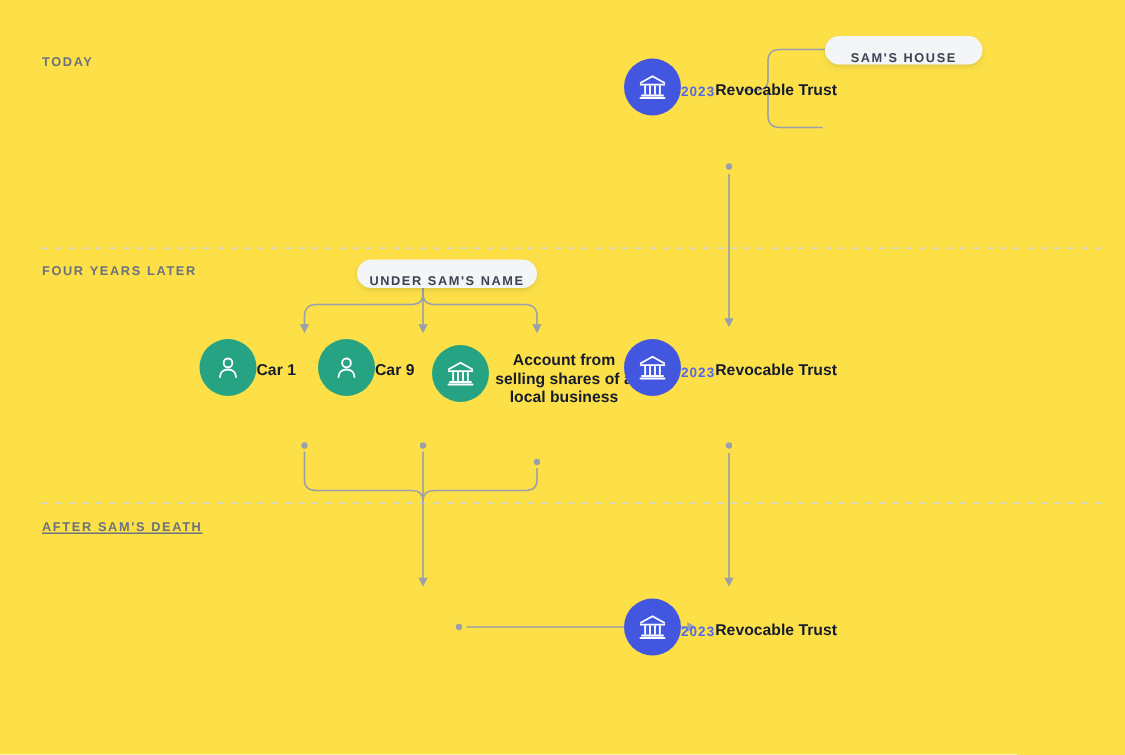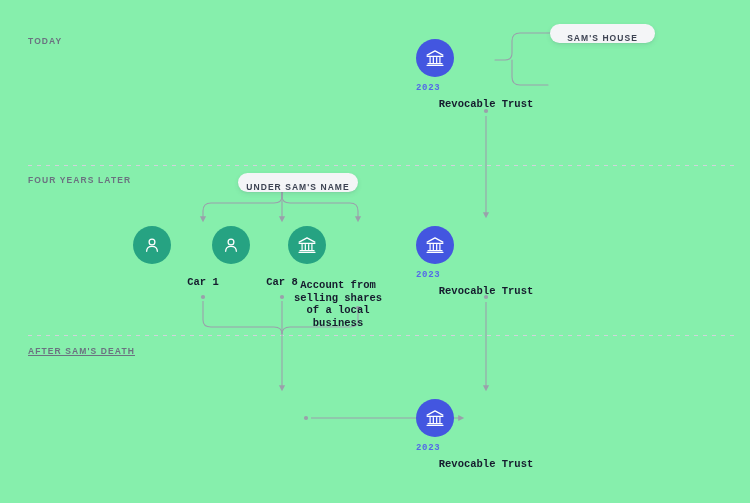--- a/index.html
+++ b/index.html
@@ -8,21 +8,21 @@
     background: #ffffff;
   }
   body {
     font-family: "Liberation Sans", sans-serif;
     -webkit-font-smoothing: antialiased;
   }
   #canvas {
     position: relative;
     width: 750px;
     height: 503px;
-    background: #86efac;
+    background: #fde047;
     overflow: hidden;
   }
   .svg-layer {
     position: absolute;
     left: 0;
     top: 0;
     width: 750px;
     height: 503px;
     pointer-events: none;
   }
@@ -50,23 +50,23 @@
     color: #3d4352;
     white-space: nowrap;
     box-shadow: 0 2px 5px rgba(60,66,87,0.10), 0 1px 2px rgba(60,66,87,0.06);
     box-sizing: border-box;
     padding: 0 16px;
   }
   
   .node {
     position: absolute;
     display: flex;
-    flex-direction: column;
+    flex-direction: row;
+    align-items: center;
     width: 140px;
-    font-family: Liberation Mono, monospace;
   }
   .node-circle {
     width: 38px;
     height: 38px;
     border-radius: 50%;
     display: flex;
     align-items: center;
     justify-content: center;
     flex: none;
   }
@@ -174,21 +174,21 @@
   </div>
 
   <div class="node" style="left:212px; top:226px;">
     <div class="node-circle" style="background:#26a382;">
       <svg width="20" height="20" viewBox="0 0 24 24" fill="none" stroke="#ffffff" stroke-width="1.5" stroke-linecap="round" stroke-linejoin="round">
         <circle cx="12" cy="8.3" r="3.5"></circle>
         <path d="M5.6 19.6 C5.6 15.7 8.5 13.6 12 13.6 C15.5 13.6 18.4 15.7 18.4 19.6"></path>
       </svg>
     </div>
     <div class="node-year"></div>
-    <div class="node-title">Car 8</div>
+    <div class="node-title">Car 9</div>
   </div>
 
   <div class="node" style="left:288px; top:226px;">
     <div class="node-circle" style="background:#26a382;">
       <svg width="20" height="20" viewBox="0 0 24 24" fill="none" stroke="#ffffff" stroke-width="1.5" stroke-linecap="round" stroke-linejoin="round">
         <path d="M2.6 8.6 L12 3.4 L21.4 8.6"></path>
         <line x1="2.6" y1="10.1" x2="21.4" y2="10.1"></line>
         <line x1="6.1" y1="11.4" x2="6.1" y2="17.4"></line>
         <line x1="10.0" y1="11.4" x2="10.0" y2="17.4"></line>
         <line x1="14.0" y1="11.4" x2="14.0" y2="17.4"></line>

